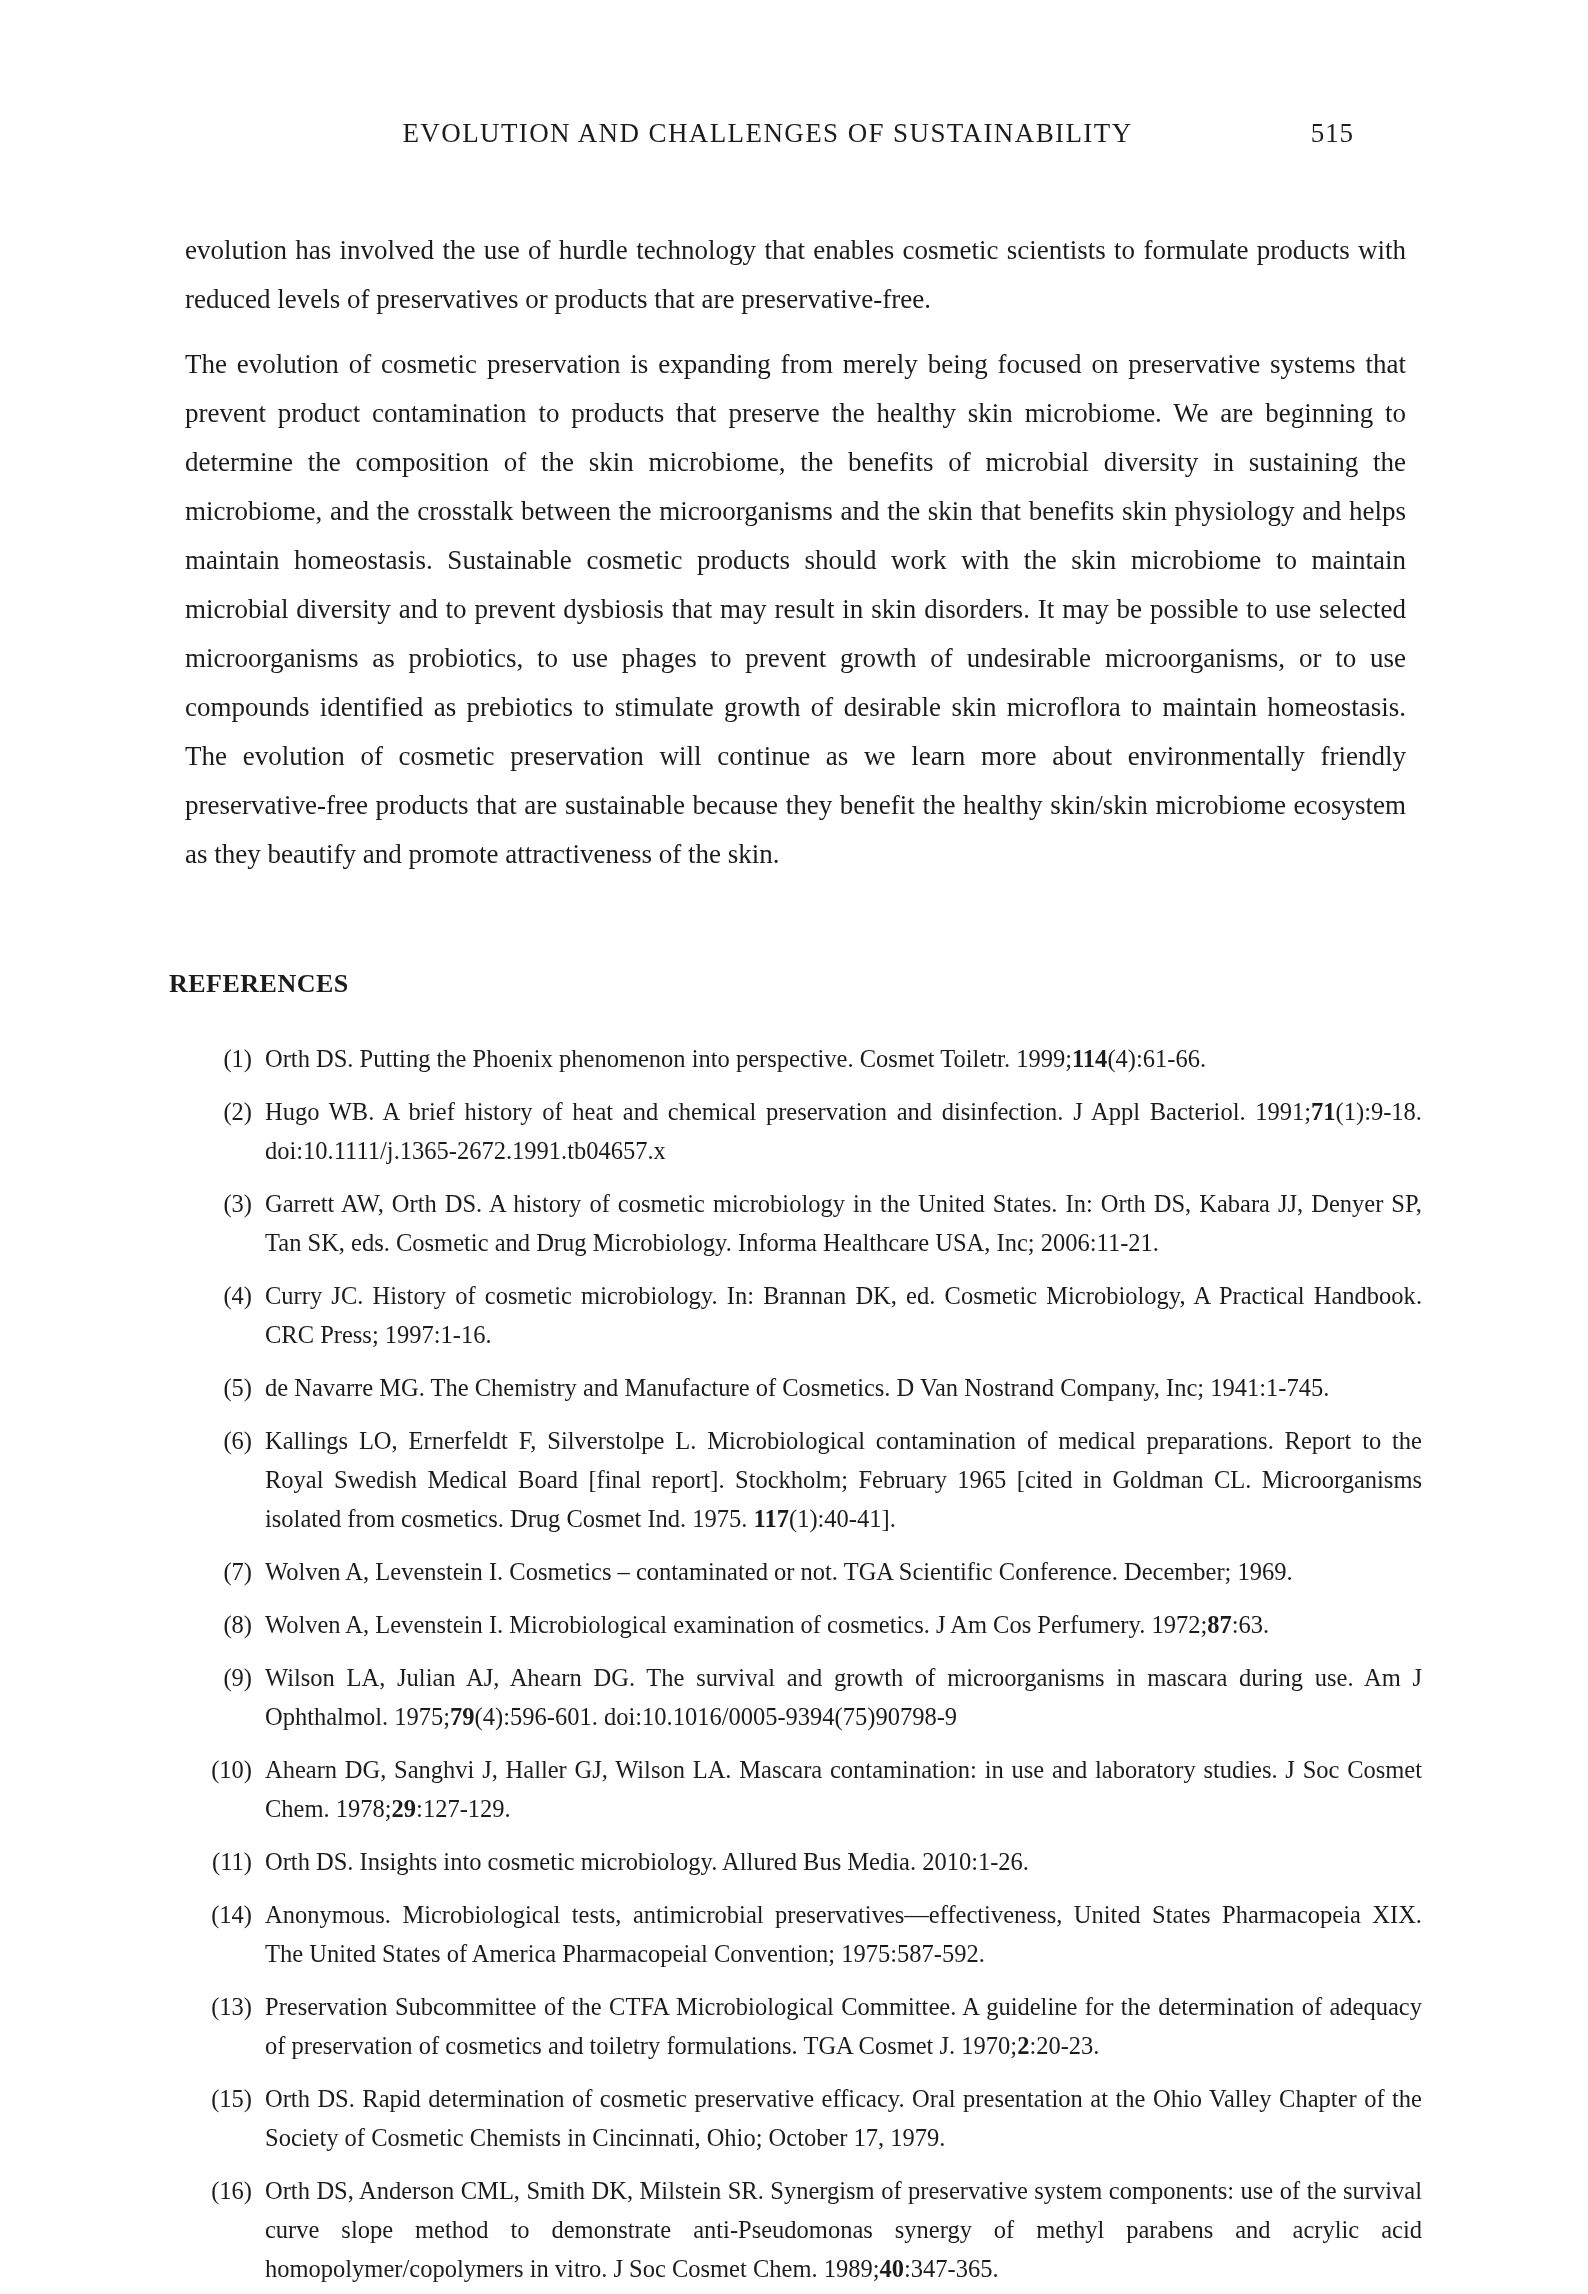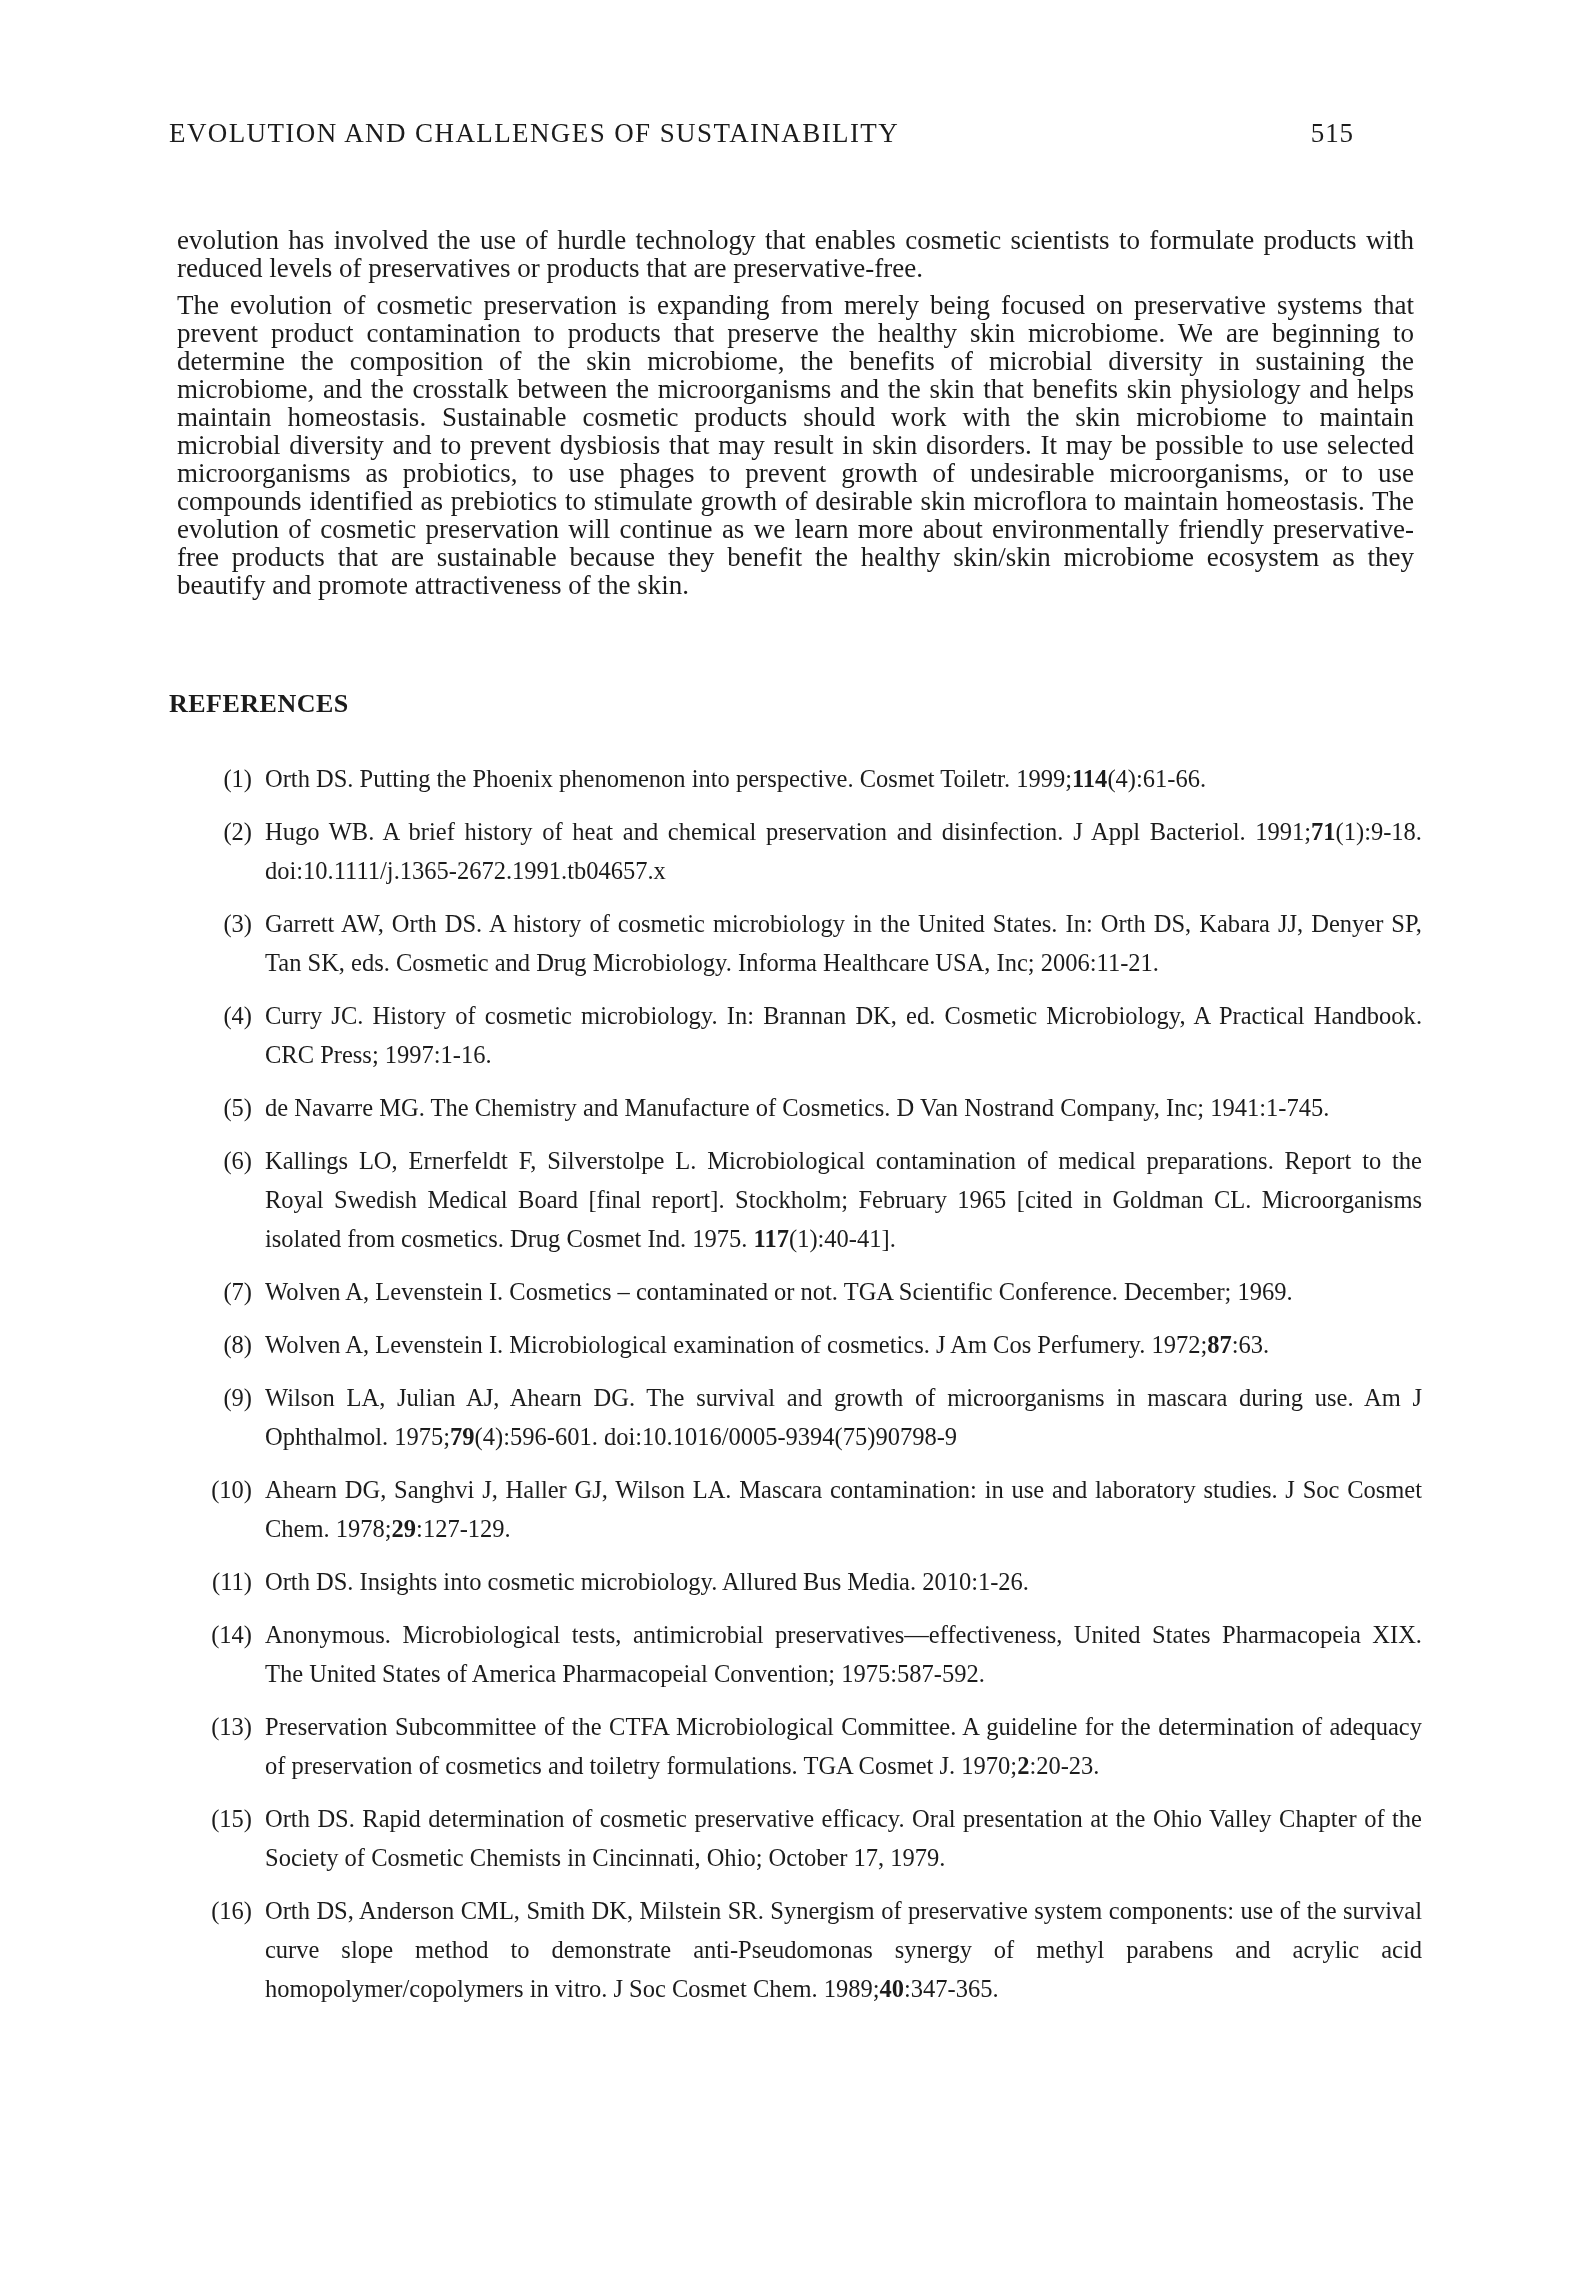--- a/index.html
+++ b/index.html
@@ -13,41 +13,41 @@
     height: 2295px;
     background: #ffffff;
     color: #1c1c1c;
     font-family: "Liberation Serif", "DejaVu Serif", serif;
     box-sizing: border-box;
     padding: 115px 167px 0 169px;
     overflow: hidden;
   }
   .running-head {
     position: relative;
-    text-align: left;
+    text-align: center;
     font-size: 27px;
     line-height: 36px;
     letter-spacing: 1.4px;
     margin: 0 56px 0 0;
   }
   .folio {
     position: absolute;
     right: 12px;
     top: 0;
     font-size: 27px;
     line-height: 36px;
     letter-spacing: 0.9px;
   }
   .body-text {
     margin-top: 75px;
   }
   .body-text p {
-    margin: 8px;
+    margin: 16px;
     font-size: 27px;
-    line-height: 28px;
+    line-height: 49px;
     text-align: justify;
   }
   .body-text p + p {
     margin-top: 8.5px;
   }
   .refs-heading {
     margin-top: 90px;
     font-size: 26px;
     font-weight: bold;
     letter-spacing: 0.5px;

